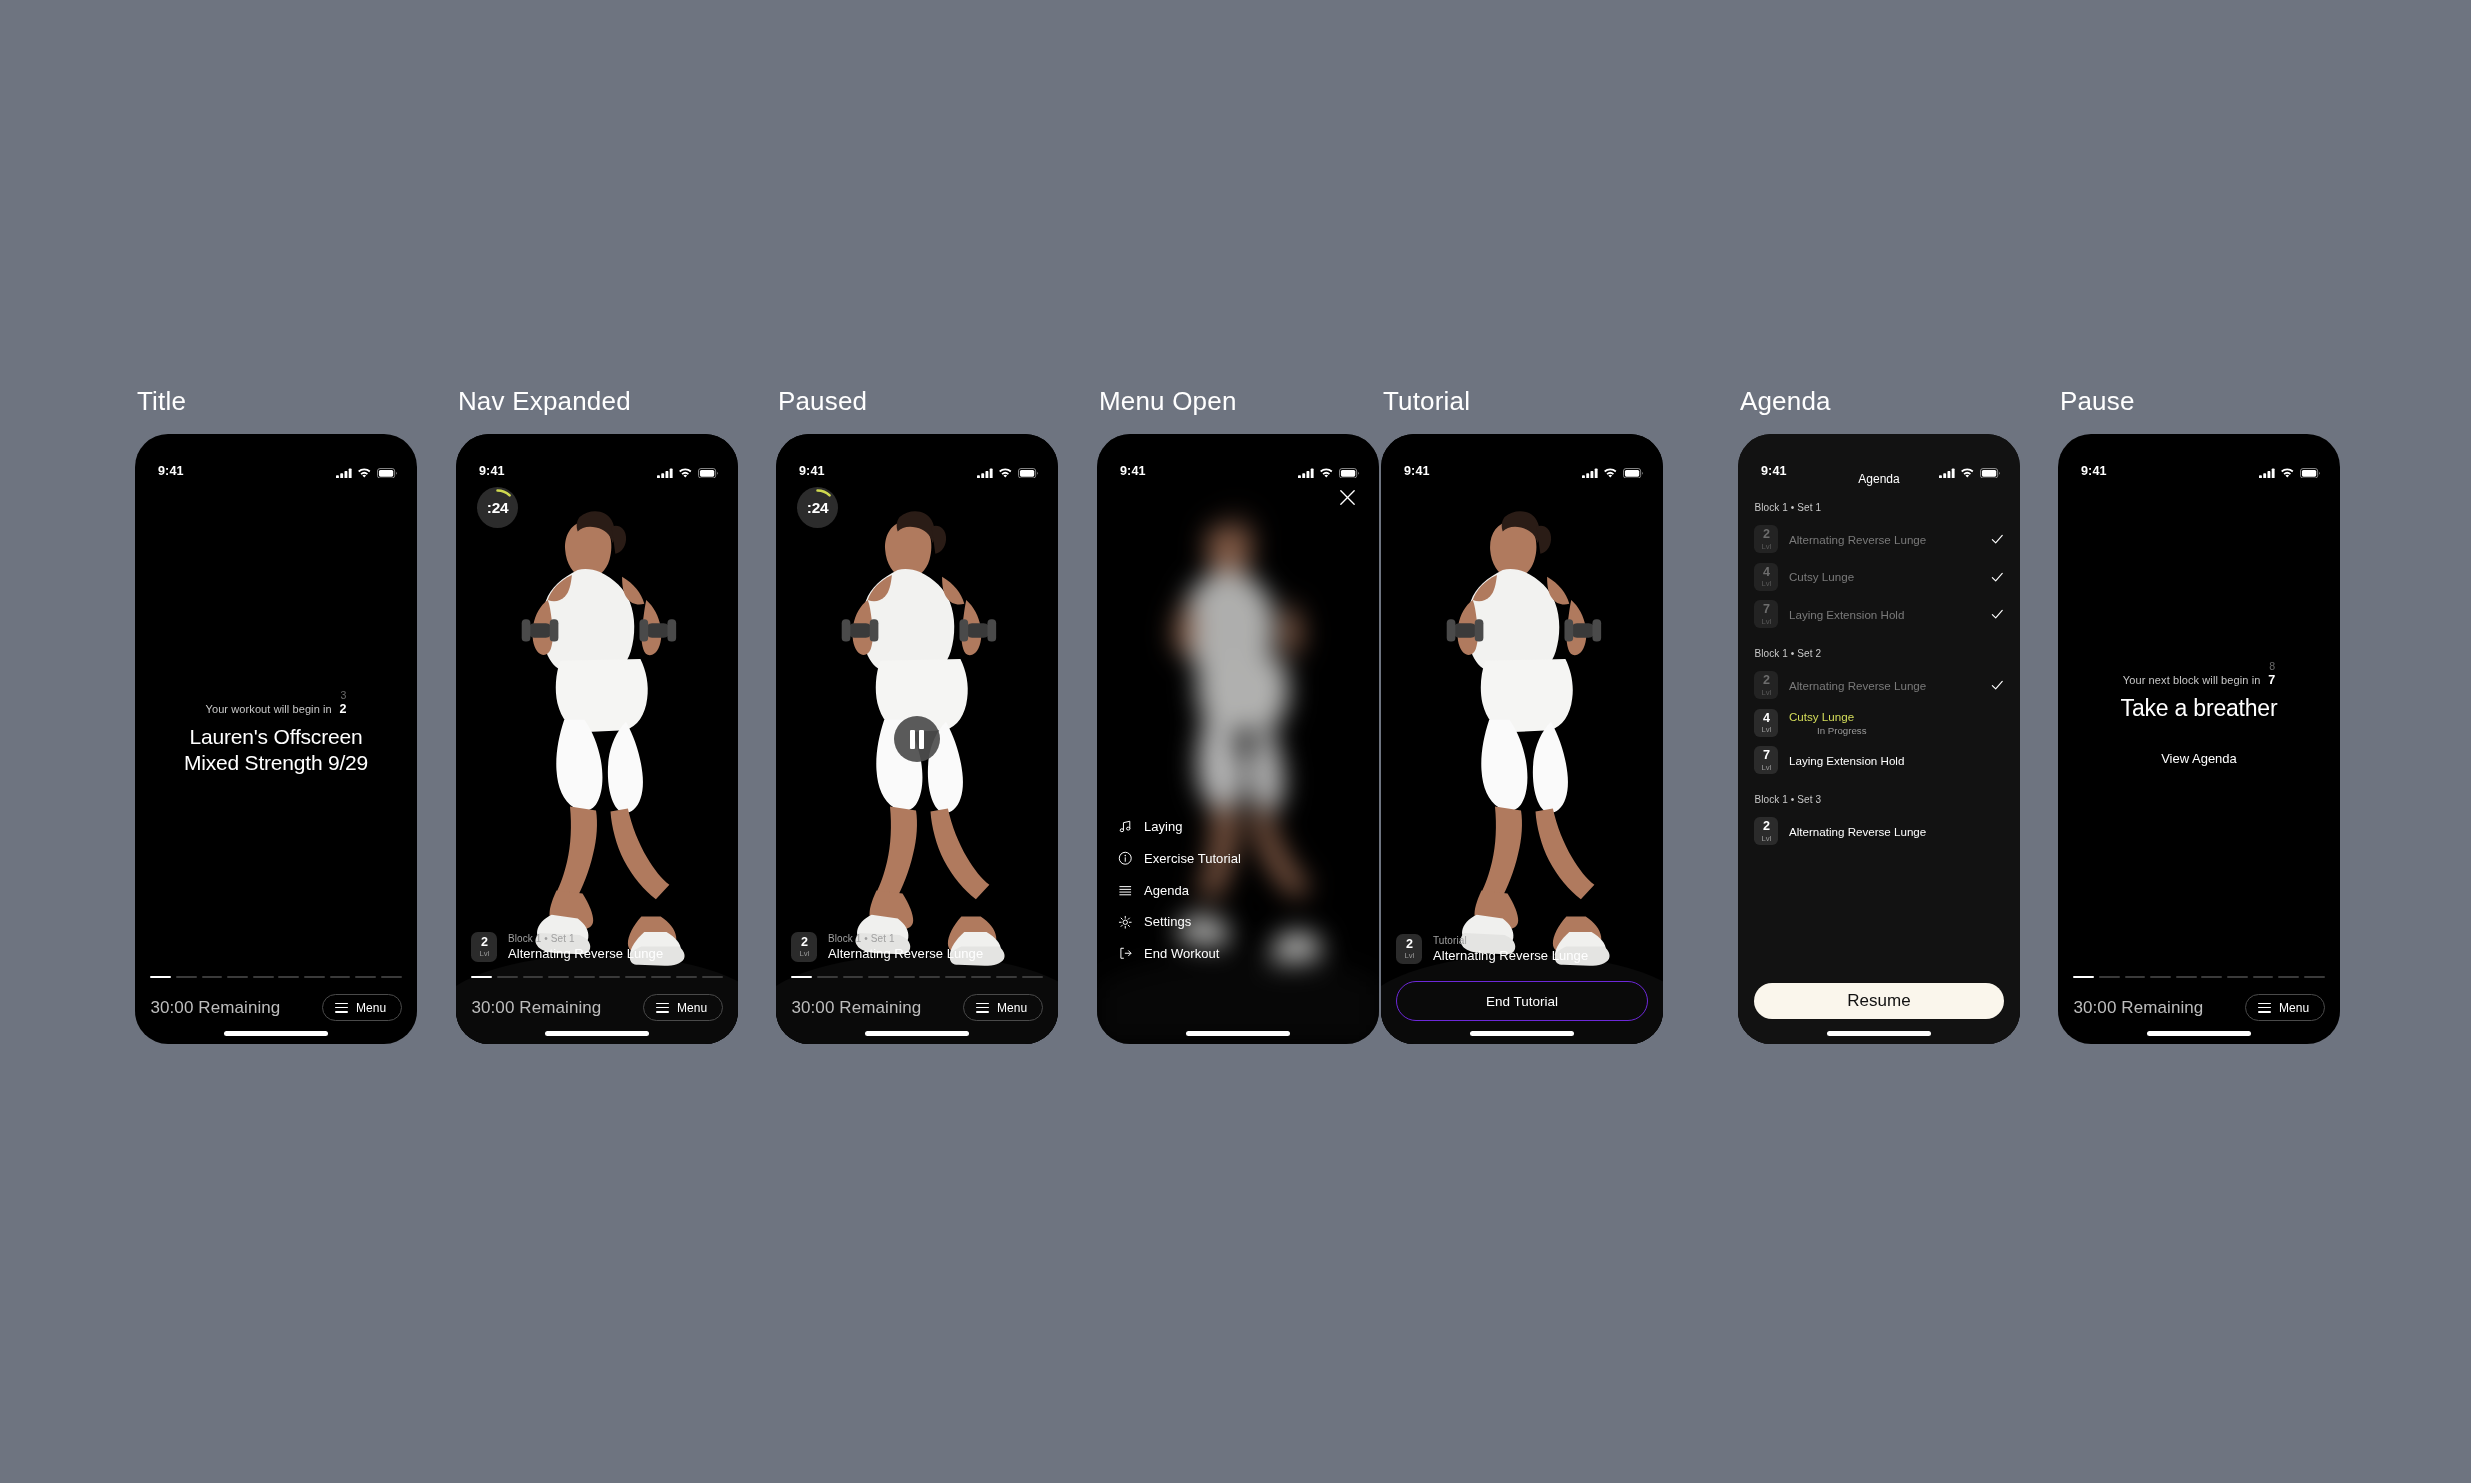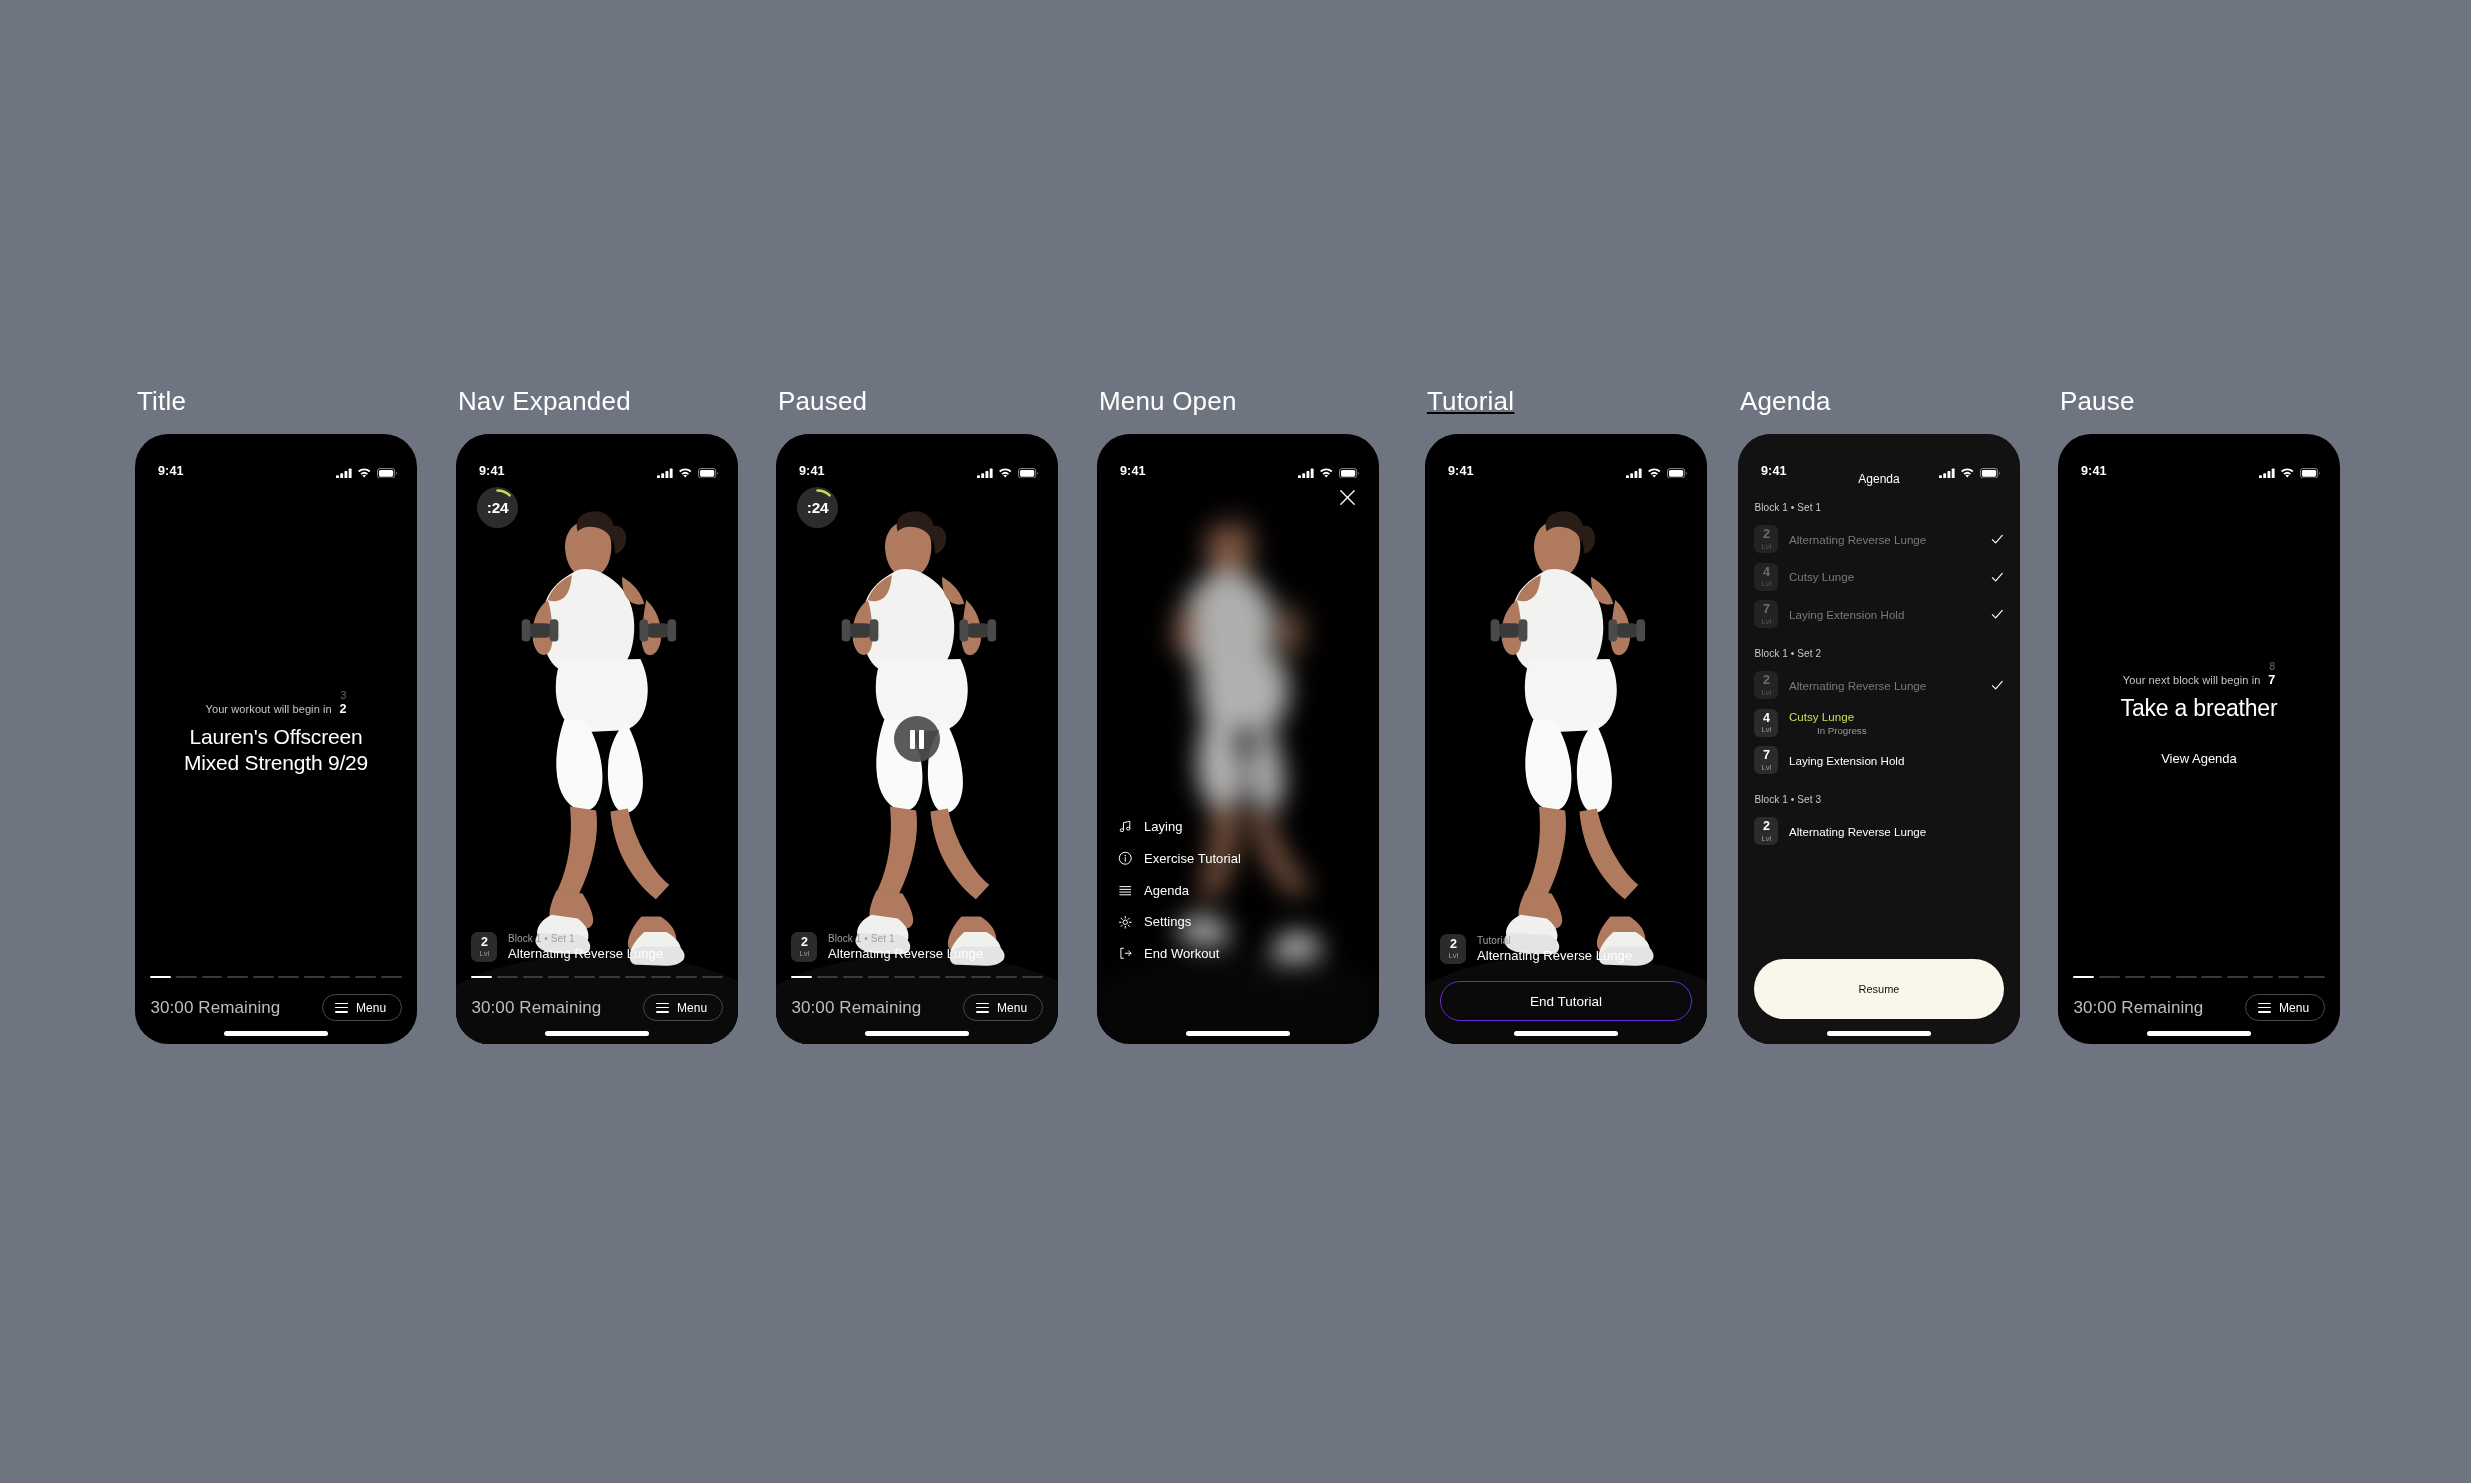--- a/index.html
+++ b/index.html
@@ -370,24 +370,24 @@
     flex: none;
     padding: 9.7px 16.4px 25px 16.4px;
     background: #121212;
   }
   .resume-btn {
     display: block;
     width: 100%;
     text-align: center;
     border: none;
     border-radius: 39px;
-    padding: 24px 0;
+    padding: 8px 0;
     background: #faf6ec;
     color: #111111;
-    font-size: 11px;
+    font-size: 17px;
     font-weight: normal;
   }
 
   
   .breather-screen {
     position: absolute;
     inset: 0;
     display: flex;
     flex-direction: column;
     align-items: center;
@@ -791,21 +791,21 @@
                 </svg>
             </span>
             <span>End Workout</span>
           </div>
         </div>
       </div>
       <div class="home-indicator"></div>
     </div>
   </div>
 
-  <div class="col" style="left:1425px;text-decoration:underline;">
+  <div class="col" style="left:1381px;">
     <div class="col-label">Tutorial</div>
     <div class="phone">
       <div class="hero">
         <svg class="fig" viewBox="0 0 292 632">
           <rect width="292" height="632" fill="#000"></rect>
           <ellipse cx="150" cy="600" rx="170" ry="60" fill="#0a0a0a"></ellipse>
           <path d="M134 90c-14 2-22 14-21 30 1 14 8 26 19 29 12 3 23-5 27-19 5-16 0-35-10-39-4-2-10-2-15-1z" fill="#b07a5e"></path>
           <path d="M128 86c10-9 27-8 33 3 5 9 4 20 1 24-2-9-8-14-17-16-8-2-15 0-19 4-2-6-1-11 2-15z" fill="#2a1c16"></path>
           <path d="M161 96c8-3 14 2 15 10 1 9-4 17-11 18z" fill="#2a1c16"></path>
           <path d="M126 141c-16 8-28 18-33 32-6 16-5 34-1 48 3 12 9 20 16 23l50 3c11-1 19-9 23-22 5-16 5-36-1-51-5-13-16-24-31-31-7-3-16-4-23-2z" fill="#f2f2f0"></path>

